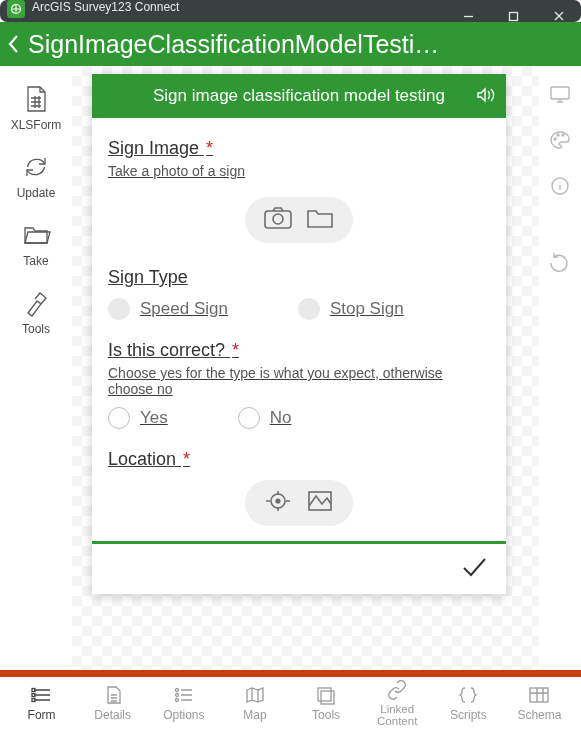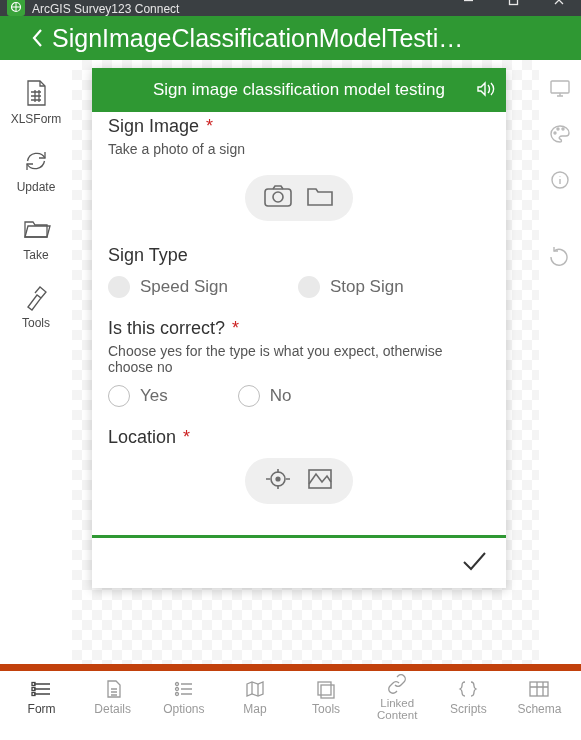--- a/index.html
+++ b/index.html
@@ -1,40 +1,41 @@
 <!DOCTYPE html>
 <html><head>
 <meta charset="utf-8">
 <style>
   * { box-sizing: border-box; margin: 0; padding: 0; font-family: "Segoe UI", Avenir, Arial, sans-serif; }
   html, body { width: 581px; height: 740px; background: #fff; overflow: hidden; }
 
   
   .titlebar {
-    height: 16px; background: #3a3f42; color: #e7e7e7;
-    display: flex; align-items: flex-end; font-size: 12px;
+    height: 22px; background: #3a3f42; color: #e7e7e7;
+    display: flex; align-items: flex-start; font-size: 12px;
     user-select: none;
+    border-radius: 7px;
   }
   .titlebar .app-icon {
     width: 18px; height: 18px; margin: 0 7px; border-radius: 3px;
     background: #3aa33a; display: flex; align-items: center; justify-content: center;
   }
   .titlebar .app-icon svg { width: 12px; height: 12px; }
   .titlebar .app-title { flex: 1; }
   .titlebar .win-btn {
     width: 45px; height: 32px; display: flex; align-items: center; justify-content: center;
     color: #e7e7e7;
   }
   .titlebar .win-btn svg { width: 11px; height: 11px; stroke: #e7e7e7; stroke-width: 1.3; fill: none; }
   .titlebar .win-btn.close svg { width: 12px; height: 12px; }
 
   
   .header {
     height: 44px; background: #2f9833; color: #fff;
-    display: flex; align-items: center; padding: 0 24px;
+    display: flex; align-items: center; padding: 0 0;
     font-size: 25px; font-weight: 300;
   }
   .header .back-icon { width: 28px; display: flex; align-items: center; justify-content: center; }
   .header .back-icon svg { width: 16px; height: 22px; stroke: #fff; stroke-width: 2.2; fill: none; }
   .header .page-title {
     flex: 1; white-space: nowrap; overflow: hidden; text-overflow: ellipsis;
     font-family: "Avenir Next", "Segoe UI", Arial, sans-serif;
   }
 
   
@@ -79,22 +80,23 @@
     height: 44px; background: #2f9833; color: #fff;
     display: flex; align-items: center; justify-content: center;
     font-size: 17px; font-weight: 400; position: relative;
   }
   .form-card .card-header .speaker {
     position: absolute; right: 10px; top: 10px;
   }
   .form-card .card-header .speaker svg { width: 22px; height: 22px; stroke: #fff; stroke-width: 1.4; fill: none; }
 
   .form-body {
-    padding: 0 16px 0 16px; flex: 1; overflow: hidden;
+    padding: 16px 16px 0 16px; flex: 1; overflow: hidden;
     color: #3c3c3c;
+    text-decoration: underline;
   }
 
   .q-label { font-size: 18px; color: #333; font-weight: 400; margin-top: 4px; }
   .q-hint { font-size: 14px; color: #555; margin-top: 4px; }
   .req { color: #c22; margin-left: 2px; }
 
   .btn-row { display: flex; justify-content: center; margin: 18px 0 24px; }
   .pill {
     display: flex; align-items: center; gap: 12px;
     background: #efefef; border-radius: 28px; padding: 8px 18px;

